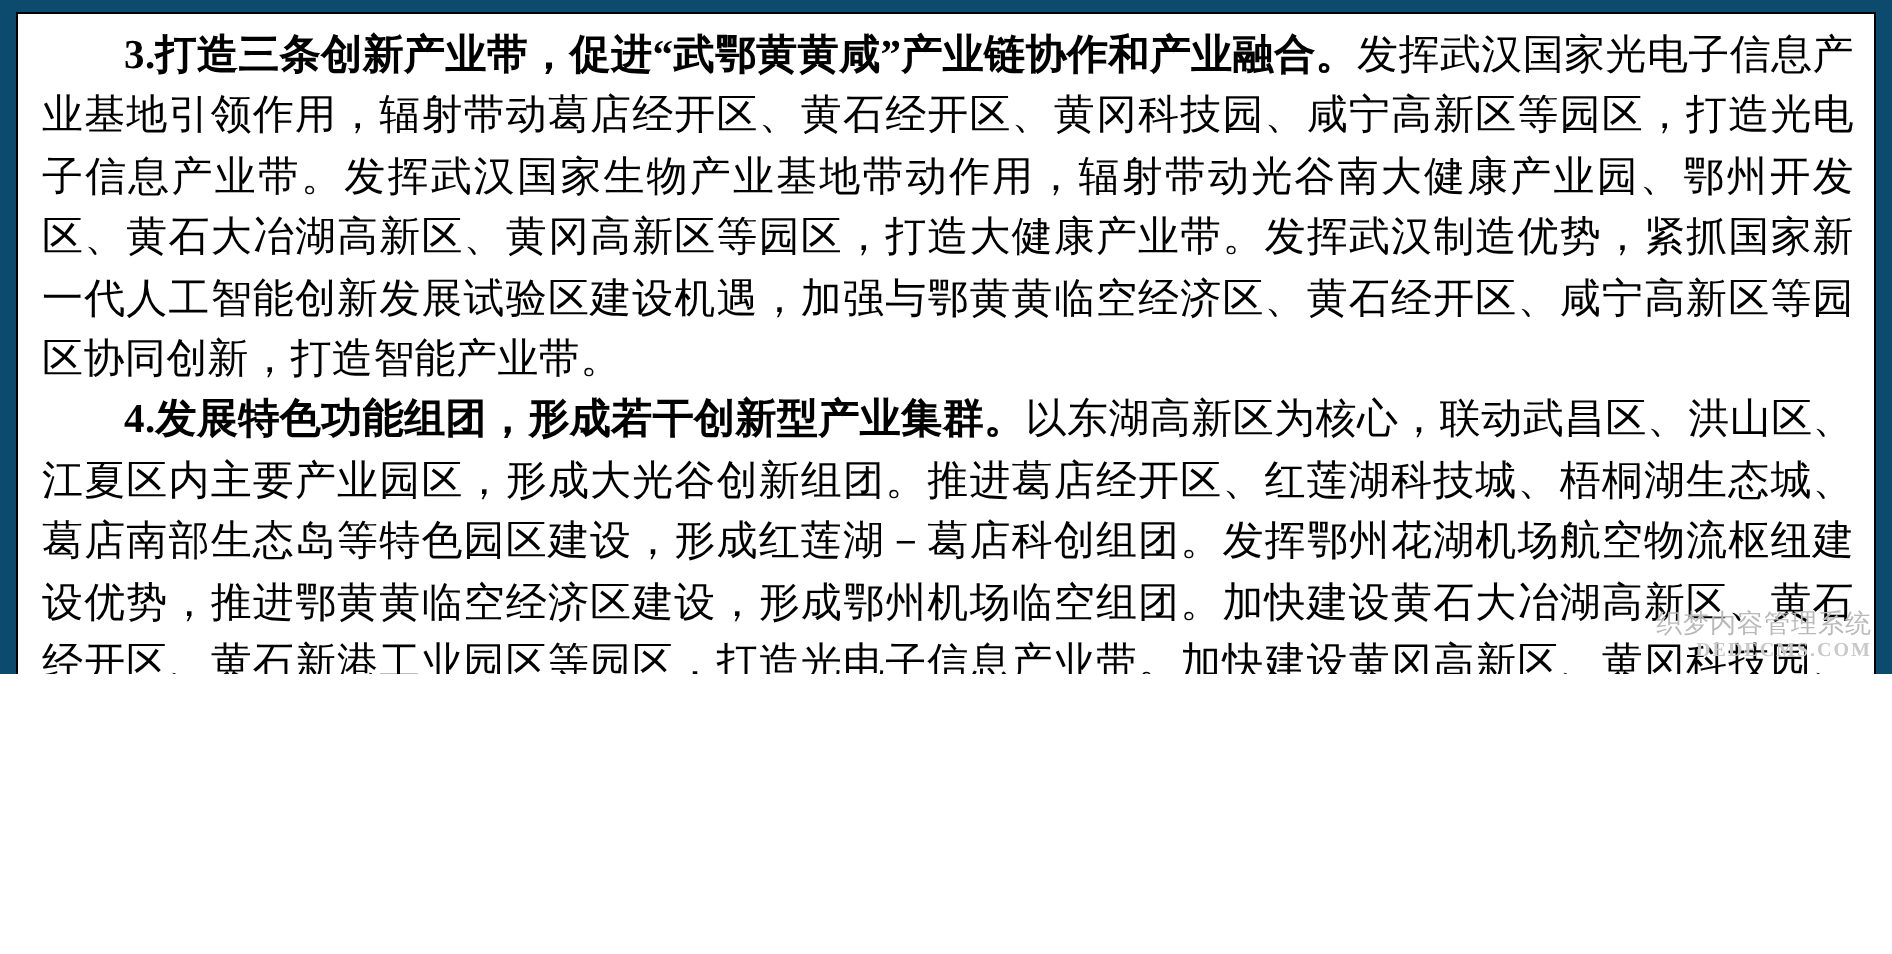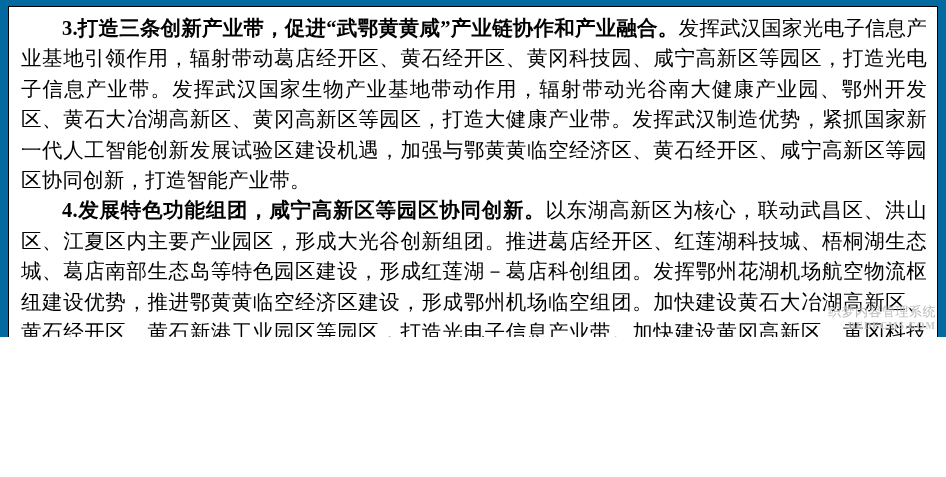--- a/index.html
+++ b/index.html
@@ -7,21 +7,21 @@
     padding: 0;
     background: #ffffff;
   }
   body {
     font-family: "Liberation Serif", "DejaVu Serif", serif;
   }
   .page {
     position: relative;
     width: 946px;
     height: 337px;
-    background: #0369a1;
+    background: #0c4a6e;
     box-sizing: border-box;
     overflow: hidden;
   }
   .doc-frame {
     position: absolute;
     left: 8px;
     top: 6px;
     width: 930px;
     height: 462px;
     border: 1px solid #000000;
@@ -70,21 +70,21 @@
   }
 </style>
 </head>
 <body>
 
 <div class="page">
   <div class="doc-frame">
 
     <p class="para"><span class="lead">3.</span><span class="lead">打造三条创新产业带，促进“武鄂黄黄咸”产业链协作和产业融合。</span><span>发挥武汉国家光电子信息产业基地引领作用，辐射带动葛店经开区、黄石经开区、黄冈科技园、咸宁高新区等园区，打造光电子信息产业带。发挥武汉国家生物产业基地带动作用，辐射带动光谷南大健康产业园、鄂州开发区、黄石大冶湖高新区、黄冈高新区等园区，打造大健康产业带。发挥武汉制造优势，紧抓国家新一代人工智能创新发展试验区建设机遇，加强与鄂黄黄临空经济区、黄石经开区、咸宁高新区等园区协同创新，打造智能产业带。</span></p>
 
-    <p class="para"><span class="lead">4.</span><span class="lead">发展特色功能组团，咸宁高新区等园区协同创新。</span><span>以东湖高新区为核心，联动武昌区、洪山区、江夏区内主要产业园区，形成大光谷创新组团。推进葛店经开区、红莲湖科技城、梧桐湖生态城、葛店南部生态岛等特色园区建设，形成红莲湖－葛店科创组团。发挥鄂州花湖机场航空物流枢纽建设优势，推进鄂黄黄临空经济区建设，形成鄂州机场临空组团。加快建设黄石大冶湖高新区、黄石经开区、黄石新港工业园区等园区，打造光电子信息产业带。加快建设黄冈高新区、黄冈科技园、黄冈产业园等园区，形成黄冈特色产业组团。加快推进咸宁高新区建设，形成咸宁绿色产业组团。</span></p>
+    <p class="para"><span class="lead">4.</span><span class="lead">发展特色功能组团，形成若干创新型产业集群。</span><span>以东湖高新区为核心，联动武昌区、洪山区、江夏区内主要产业园区，形成大光谷创新组团。推进葛店经开区、红莲湖科技城、梧桐湖生态城、葛店南部生态岛等特色园区建设，形成红莲湖－葛店科创组团。发挥鄂州花湖机场航空物流枢纽建设优势，推进鄂黄黄临空经济区建设，形成鄂州机场临空组团。加快建设黄石大冶湖高新区、黄石经开区、黄石新港工业园区等园区，打造光电子信息产业带。加快建设黄冈高新区、黄冈科技园、黄冈产业园等园区，形成黄冈特色产业组团。加快推进咸宁高新区建设，形成咸宁绿色产业组团。</span></p>
 
   </div>
 
   <div class="watermark">
     <span class="wm-cn">织梦内容管理系统</span>
     <span class="wm-en">DEDECMS.COM</span>
   </div>
 </div>
 
 </body></html>

